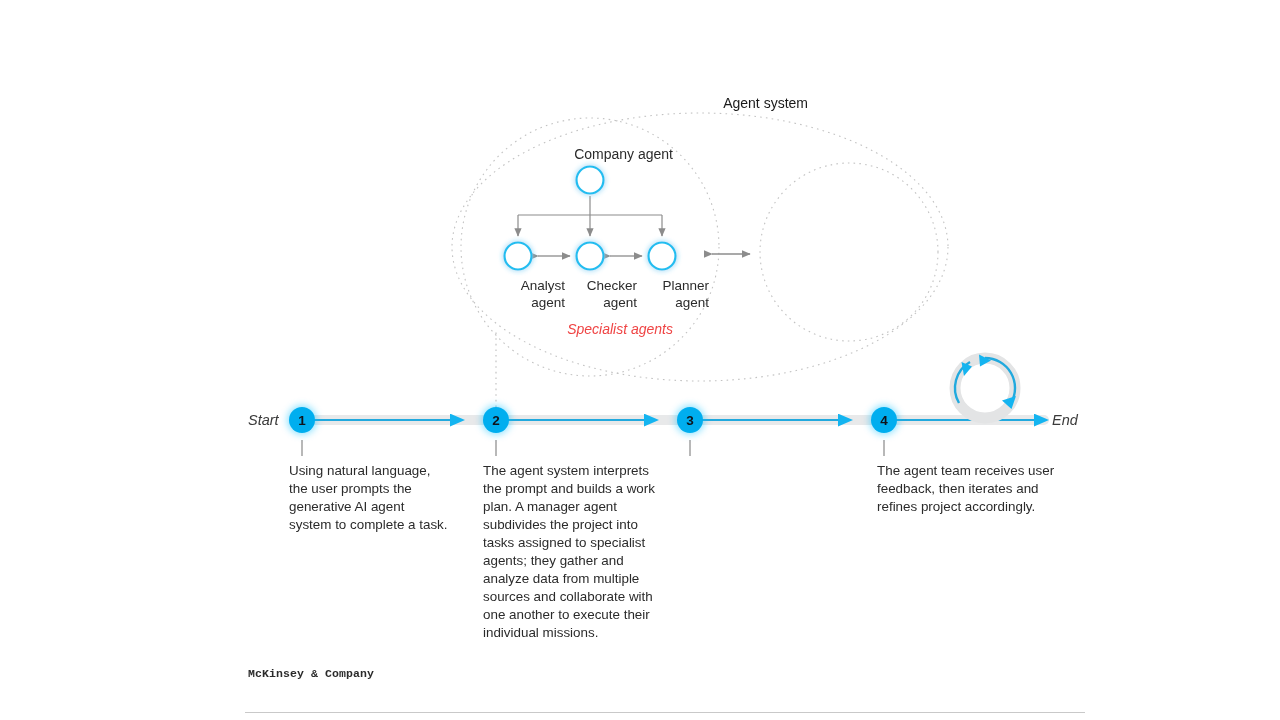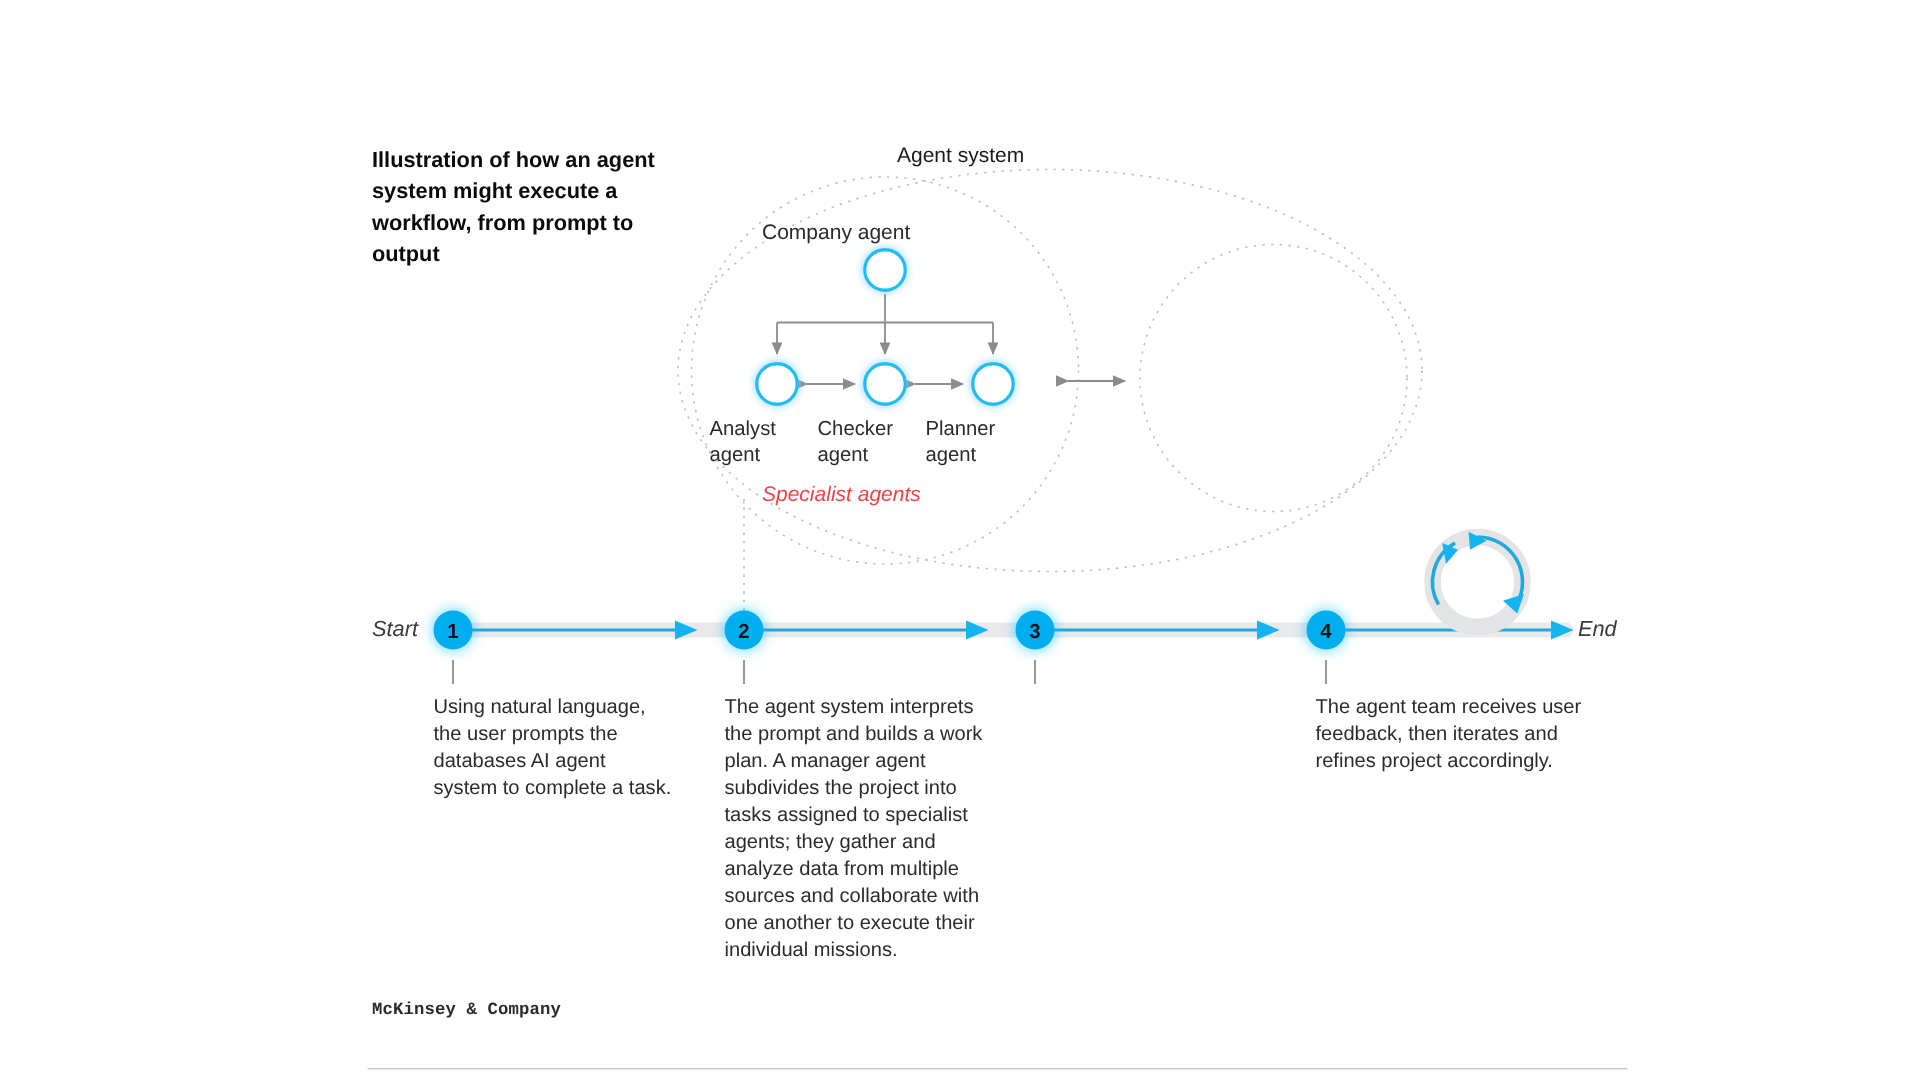--- a/index.html
+++ b/index.html
@@ -21,21 +21,21 @@
     font-size:14.5px; font-weight:bold; line-height:1.45;
     color:#0a0a0a;
   }
 
   
   .diagram{position:absolute;left:0;top:0;width:1280px;height:720px;
            pointer-events:none;}
   .diagram svg{display:block;}
 
   .dlabel{position:absolute;font-size:13.5px;color:#2b2b2b;line-height:1.25;
-          text-align:left;}
+          text-align:right;}
   .dlabel.big{font-size:14px;}
   .dlabel.ital{font-style:italic;font-size:14px;color:#ef4444;}
 
   #agent-system-title{left:598px;top:95px;width:210px;font-size:14px;color:#1a1a1a;}
   #manager-label{left:508px;top:146px;width:165px;font-size:14px;}
   #analyst-label{left:473px;top:278px;width:92px;}
   #checker-label{left:545px;top:278px;width:92px;}
   #planner-label{left:617px;top:278px;width:92px;}
   #specialist-label{left:508px;top:321px;width:165px;}
   #external-text{left:762px;top:200px;width:175px;font-size:13.4px;line-height:1.33;}
@@ -72,21 +72,20 @@
     font-weight:bold;color:#2b2b2b;letter-spacing:.1px;font-family:Liberation Mono, monospace;
   }
   .rule{position:absolute;left:245px;top:712px;width:840px;height:1px;
         background:#c9c9c9;}
 </style>
 </head>
 <body>
 
 <div class="page">
 
-  <div class="subhead">Illustration of how an agent system might execute a workflow, from prompt to output</div>
 
   <div class="diagram">
     <svg width="1280" height="720" viewBox="0 0 1280 720" xmlns="http://www.w3.org/2000/svg">
       <defs>
         <marker id="gArrow" markerWidth="8" markerHeight="8" refX="6.4" refY="3" orient="auto">
           <path d="M0,0 L7,3 L0,6 z" fill="#8C8C8C"></path>
         </marker>
         <marker id="gArrowBack" markerWidth="8" markerHeight="8" refX="6.4" refY="3" orient="auto">
           <path d="M0,0 L7,3 L0,6 z" fill="#8C8C8C"></path>
         </marker>
@@ -179,20 +178,20 @@
   <div class="dlabel ital" id="specialist-label">Specialist agents</div>
 
   <div class="tl-label" id="start-label">Start</div>
   <div class="tl-label" id="end-label">End</div>
 
   <div class="node" id="node-1">1</div>
   <div class="node" id="node-2">2</div>
   <div class="node" id="node-3">3</div>
   <div class="node" id="node-4">4</div>
 
-  <div class="caption" id="caption-1">Using natural language, the user prompts the databases AI agent system to complete a task.</div>
+  <div class="caption" id="caption-1">Using natural language, the user prompts the generative AI agent system to complete a task.</div>
   <div class="caption" id="caption-2">The agent system interprets the prompt and builds a work plan. A manager agent subdivides the project into tasks assigned to specialist agents; they gather and analyze data from multiple sources and collaborate with one another to execute their individual missions.</div>
   <div class="caption" id="caption-4">The agent team receives user feedback, then iterates and refines project accordingly.</div>
 
   <div class="footer">McKinsey &amp; Company</div>
   <div class="rule"></div>
 
 </div>
 
 </body></html>

